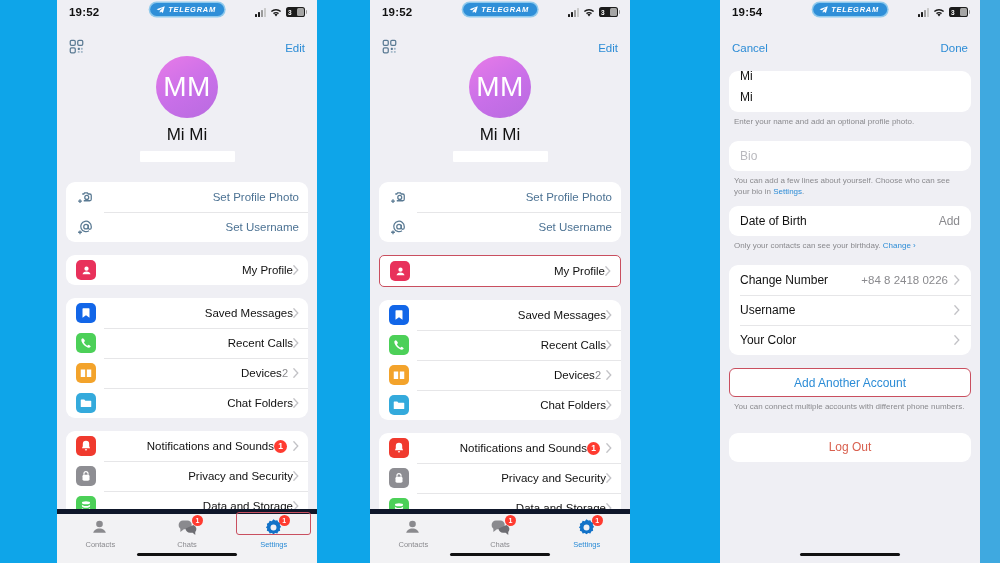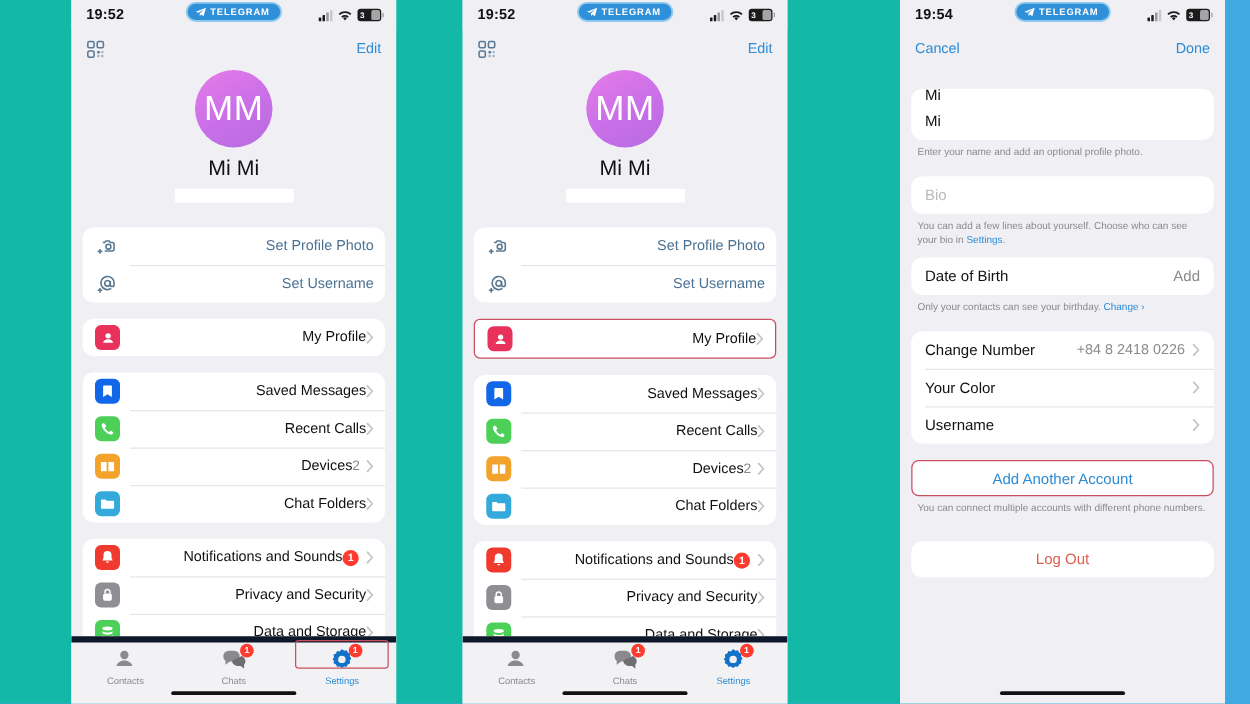--- a/index.html
+++ b/index.html
@@ -5,21 +5,21 @@
   * { box-sizing: border-box; margin: 0; padding: 0; }
   html, body {
     width: 1000px; height: 563px;
     overflow: hidden;
     font-family: "Liberation Sans", sans-serif;
     background: #3FA9E0;
   }
   #stage {
     position: relative;
     width: 832px; height: 563px;
-    background: #14b8a6;
+    background: #0ea5e9;
   }
 
   
   .panel {
     position: absolute;
     top: 0;
     height: 563px;
     background: #EFEFF4;
     overflow: hidden;
   }
@@ -48,20 +48,21 @@
     left: 50%;
     transform: translateX(-50%);
     top: 3px;
     display: flex;
     align-items: center;
     gap: 3px;
     background: #2F8FD8;
     border-radius: 9px;
     padding: 2px 8px 2px 6px;
     box-shadow: 0 0 0 1.5px #8FC9EC;
+    font-style: italic;
   }
   .sb-badge .tg-plane {
     width: 9px; height: 9px; display: block;
   }
   .sb-badge-text {
     color: #fff;
     font-size: 7.5px;
     font-weight: bold;
     letter-spacing: 0.7px;
   }
@@ -98,21 +99,21 @@
   }
   .batt .blvl{
     position:absolute; right:1px; top:1px; bottom:1px; width:7px;
     background:#a5a5a5; border-radius:1.5px;
   }
 
   
   .navbar {
     height: 30px;
     display: flex;
-    align-items: center;
+    align-items: flex-end;
     justify-content: space-between;
     padding: 0 12px;
   }
   .nav-link {
     color: #2C8CD6;
     font-size: 11.5px;
   }
   .qr-icon { width: 15px; height: 15px; display:block; }
 
   
@@ -832,31 +833,31 @@
 
       <div class="field-group">
         <div class="field-row">
           <span class="field-label">Change Number</span>
           <span class="field-right">+84 8 2418 0226</span>
           <svg class="chev" viewBox="0 0 8 14">
               <path fill="none" stroke="#C2C2C6" stroke-width="1.8" stroke-linecap="round" d="M1 1l5.5 6L1 13"></path>
             </svg>
         </div>
         <div class="field-row">
+          <span class="field-label">Username</span>
+          <svg class="chev" viewBox="0 0 8 14">
+              <path fill="none" stroke="#C2C2C6" stroke-width="1.8" stroke-linecap="round" d="M1 1l5.5 6L1 13"></path>
+            </svg>
+        </div>
+        <div class="field-row">
           <span class="field-label">Your Color</span>
           <svg class="chev" viewBox="0 0 8 14">
               <path fill="none" stroke="#C2C2C6" stroke-width="1.8" stroke-linecap="round" d="M1 1l5.5 6L1 13"></path>
             </svg>
         </div>
-        <div class="field-row">
-          <span class="field-label">Username</span>
-          <svg class="chev" viewBox="0 0 8 14">
-              <path fill="none" stroke="#C2C2C6" stroke-width="1.8" stroke-linecap="round" d="M1 1l5.5 6L1 13"></path>
-            </svg>
-        </div>
       </div>
 
       <div class="gap-md"></div>
 
       <div class="btn-card btn-outline">
         <span class="btn-add">Add Another Account</span>
       </div>
       <div class="hint">You can connect multiple accounts with different phone numbers.</div>
 
       <div class="gap-lg"></div>

